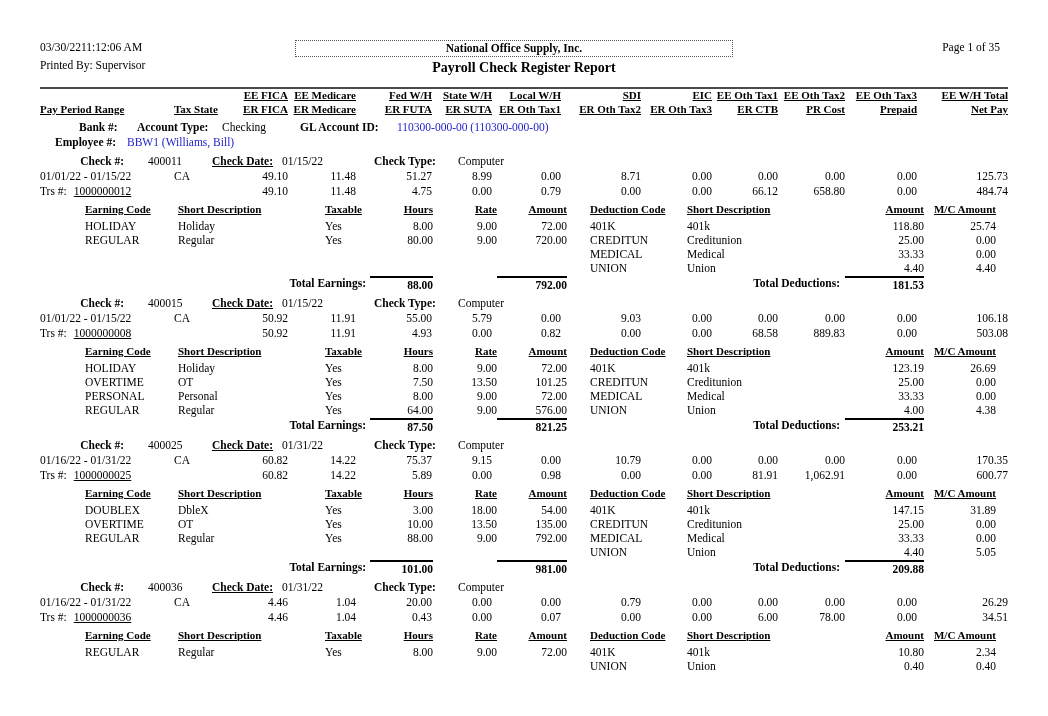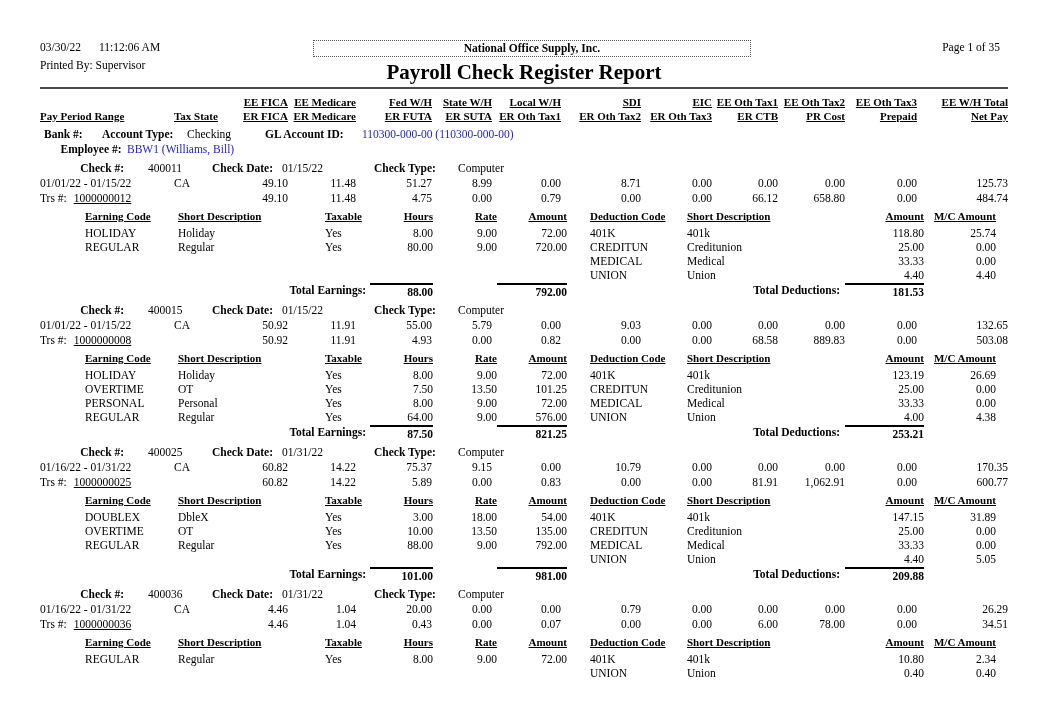--- a/index.html
+++ b/index.html
@@ -14,55 +14,55 @@
   }
   .b { font-weight:bold; }
   .r { text-align:right; }
   .blue { color:var(--accent); }
   .h { font-weight:bold; text-decoration:underline; font-size:11px; white-space:nowrap; }
 
   
   .header { position:relative; height:46px; }
   .hdr-left { position:absolute; left:0; top:1px; }
   .hdr-line2 { margin-top:6px; }
-  .time { margin-left:18px; }
+  .time { }
   .company-box {
-    position:absolute; left:273px; top:0; width:438px; height:17px;
+    position:absolute; left:255px; top:0; width:438px; height:17px;
     border:1px dotted #555; text-align:center; font-weight:bold; font-size:11.5px; line-height:15px;
   }
   .page-num { position:absolute; right:8px; top:1px; }
-  .report-title { position:absolute; left:0; top:20px; width:968px; text-align:center; font-weight:bold; font-size:21px; }
+  .report-title { position:absolute; left:0; top:20px; width:968px; text-align:center; font-weight:bold; font-size:14px; }
   .rule { border-top:2px solid var(--rule); margin-top:1px; }
 
   
   .tax-grid {
     display:grid; width:968px;
     grid-template-columns:128px 62px 58px 68px 76px 60px 69px 80px 71px 66px 67px 72px 91px;
   }
-  .thead1 { margin-top:7px; height:14px; line-height:13px; }
+  .thead1 { height:14px; line-height:13px; }
   .thead2 { height:15px; line-height:13px; }
   .tax-row { height:15px; line-height:15px; white-space:nowrap; }
   .pl6 { padding-left:6px; }
   .trs-no { margin-left:7px;text-decoration:underline; }
 
   
-  .bank-row { margin-top:2px; height:15px; line-height:15px; display:flex; }
+  .bank-row { margin-top:2px; height:15px; line-height:15px; display:flex;margin-left:35px; }
   .bw1 { width:62px; padding-left:4px; }
   .bw2 { width:283px; }
   .bw3 { width:85px; }
   .bw4 { width:78px; }
   .bw5 { width:97px; }
-  .emp-row { height:16px; line-height:15px; display:flex;text-align:center; }
+  .emp-row { height:16px; line-height:15px; display:flex; }
   .ew1 { margin-left:15px; width:72px; }
 
   
   .check-hdr { margin-top:2px; height:16px; line-height:16px; display:flex; }
   .w-chklbl { width:84px; text-align:right; }
   .w-chkno  { width:88px; padding-left:24px; }
-  .w-datelbl{ width:64px; }
+  .w-datelbl{ width:64px;text-decoration:underline; }
   .w-dateval{ width:98px; padding-left:6px; }
   .w-typelbl{ width:76px; }
   .w-typeval{ padding-left:8px; }
 
   .earn-grid {
     display:grid; width:911px; margin-left:45px;
     grid-template-columns:93px 147px 45px 63px 64px 70px 23px 97px 158px 79px 72px;
   }
   .earn-head { margin-top:3px; height:17px; line-height:14px; }
   .pair-row { height:14px; line-height:14px; white-space:nowrap; }
@@ -260,21 +260,21 @@
       <span class="r">50.92</span>
       <span class="r">11.91</span>
       <span class="r">55.00</span>
       <span class="r">5.79</span>
       <span class="r">0.00</span>
       <span class="r">9.03</span>
       <span class="r">0.00</span>
       <span class="r">0.00</span>
       <span class="r">0.00</span>
       <span class="r">0.00</span>
-      <span class="r">132.65</span>
+      <span class="r">106.18</span>
     </div>
     <div class="tax-grid tax-row">
       <span><span>Trs #:</span><span class="trs-no">1000000008</span></span>
       <span></span>
       <span class="r">50.92</span>
       <span class="r">11.91</span>
       <span class="r">4.93</span>
       <span class="r">0.00</span>
       <span class="r">0.82</span>
       <span class="r">0.00</span>
@@ -385,21 +385,21 @@
       <span class="r">0.00</span>
       <span class="r">170.35</span>
     </div>
     <div class="tax-grid tax-row">
       <span><span>Trs #:</span><span class="trs-no">1000000025</span></span>
       <span></span>
       <span class="r">60.82</span>
       <span class="r">14.22</span>
       <span class="r">5.89</span>
       <span class="r">0.00</span>
-      <span class="r">0.83</span>
+      <span class="r">0.98</span>
       <span class="r">0.00</span>
       <span class="r">0.00</span>
       <span class="r">81.91</span>
       <span class="r">1,062.91</span>
       <span class="r">0.00</span>
       <span class="r">600.77</span>
     </div>
     <div class="earn-grid earn-head">
       <span class="h">Earning Code</span>
       <span class="h">Short Description</span>

